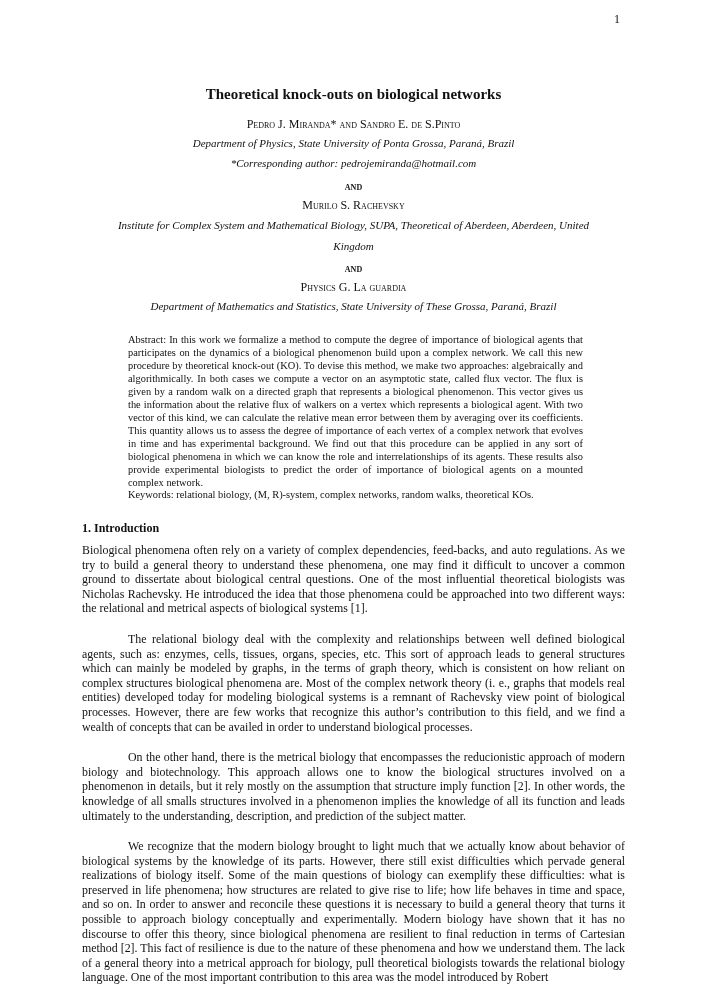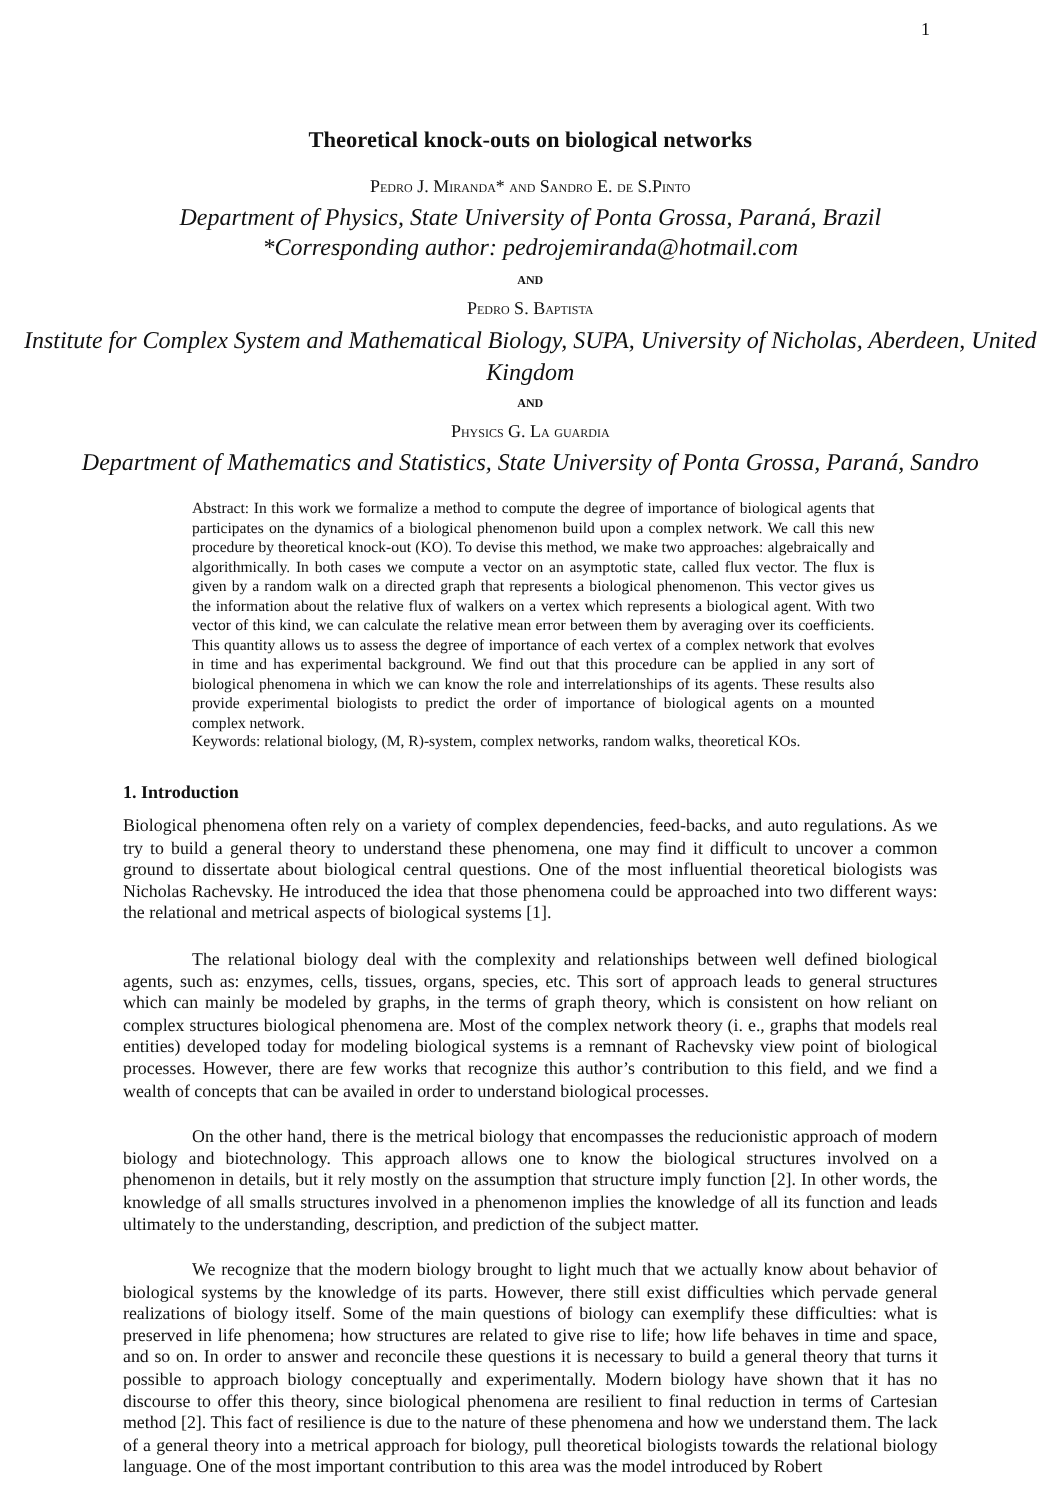--- a/index.html
+++ b/index.html
@@ -2,21 +2,21 @@
 <html><head>
   <meta charset="utf-8">
   <style>
     html, body { margin: 0; padding: 0; background: #ffffff; }
     body { width: 707px; height: 1000px; position: relative; overflow: hidden; font-family: "Liberation Serif", serif; color: #111; }
     .abs { position: absolute; }
     .pnum { top: 12px; left: 614px; font-size: 12px; }
     .center { left: 0; width: 707px; text-align: center; }
     .title { top: 86px; font-size: 15px; font-weight: bold; text-align: center; }
     .author { font-size: 12px; font-variant: small-caps; }
-    .aff { font-size: 16px; font-style: italic; text-align: center; }
+    .aff { font-size: 11px; font-style: italic; text-align: center; }
     .and { font-size: 9px; font-weight: bold; }
     .abstract { top: 333px; left: 128px; width: 455px; font-size: 10.4px; line-height: 13px; text-align: justify; }
     .abstract .label { }
     .keywords { top: 489px; left: 128px; width: 455px; font-size: 10.4px; }
     .keywords .label { }
     .sec { top: 521px; left: 82px; font-size: 12px; font-weight: bold; }
     .body { top: 543px; left: 82px; width: 543px; font-size: 11.9px; line-height: 14.6px; text-align: justify; }
     .body p { margin: 0; }
     .body p.ind { text-indent: 46px; margin-top: 16px; }
   </style>
@@ -26,28 +26,28 @@
 <div class="abs pnum">1</div>
 
 <div class="abs center title">Theoretical knock-outs on biological networks</div>
 
 <div class="abs center author" style="top:117px">Pedro J. Miranda* and Sandro E. de S.Pinto</div>
 <div class="abs center aff" style="top:137px">Department of Physics, State University of Ponta Grossa, Paraná, Brazil</div>
 <div class="abs center aff" style="top:157px">*Corresponding author: pedrojemiranda@hotmail.com</div>
 
 <div class="abs center and" style="top:180px; font-variant: small-caps; font-size:11px;">and</div>
 
-<div class="abs center author" style="top:198px">Pedro S. Baptista</div>
-<div class="abs center aff" style="top:219px">Institute for Complex System and Mathematical Biology, SUPA, University of Nicholas, Aberdeen, United</div>
+<div class="abs center author" style="top:198px">Murilo S. Rachevsky</div>
+<div class="abs center aff" style="top:219px">Institute for Complex System and Mathematical Biology, SUPA, Theoretical of Aberdeen, Aberdeen, United</div>
 <div class="abs center aff" style="top:240px">Kingdom</div>
 
 <div class="abs center and" style="top:262px; font-variant: small-caps; font-size:11px;">and</div>
 
 <div class="abs center author" style="top:280px">Physics G. La guardia</div>
-<div class="abs center aff" style="top:300px">Department of Mathematics and Statistics, State University of Ponta Grossa, Paraná, Sandro</div>
+<div class="abs center aff" style="top:300px">Department of Mathematics and Statistics, State University of These Grossa, Paraná, Brazil</div>
 
 <div class="abs abstract">
   <span class="label">Abstract:</span><span> In this work we formalize a method to compute the degree of importance of biological agents that participates on the dynamics of a biological phenomenon build upon a complex network. We call this new procedure by theoretical knock-out (KO). To devise this method, we make two approaches: algebraically and algorithmically. In both cases we compute a vector on an asymptotic state, called flux vector. The flux is given by a random walk on a directed graph that represents a biological phenomenon. This vector gives us the information about the relative flux of walkers on a vertex which represents a biological agent. With two vector of this kind, we can calculate the relative mean error between them by averaging over its coefficients. This quantity allows us to assess the degree of importance of each vertex of a complex network that evolves in time and has experimental background. We find out that this procedure can be applied in any sort of biological phenomena in which we can know the role and interrelationships of its agents. These results also provide experimental biologists to predict the order of importance of biological agents on a mounted complex network.</span>
 </div>
 
 <div class="abs keywords">
   <span class="label">Keywords:</span><span> relational biology, (M, R)-system, complex networks, random walks, theoretical KOs.</span>
 </div>
 
 <div class="abs sec">1. Introduction</div>

